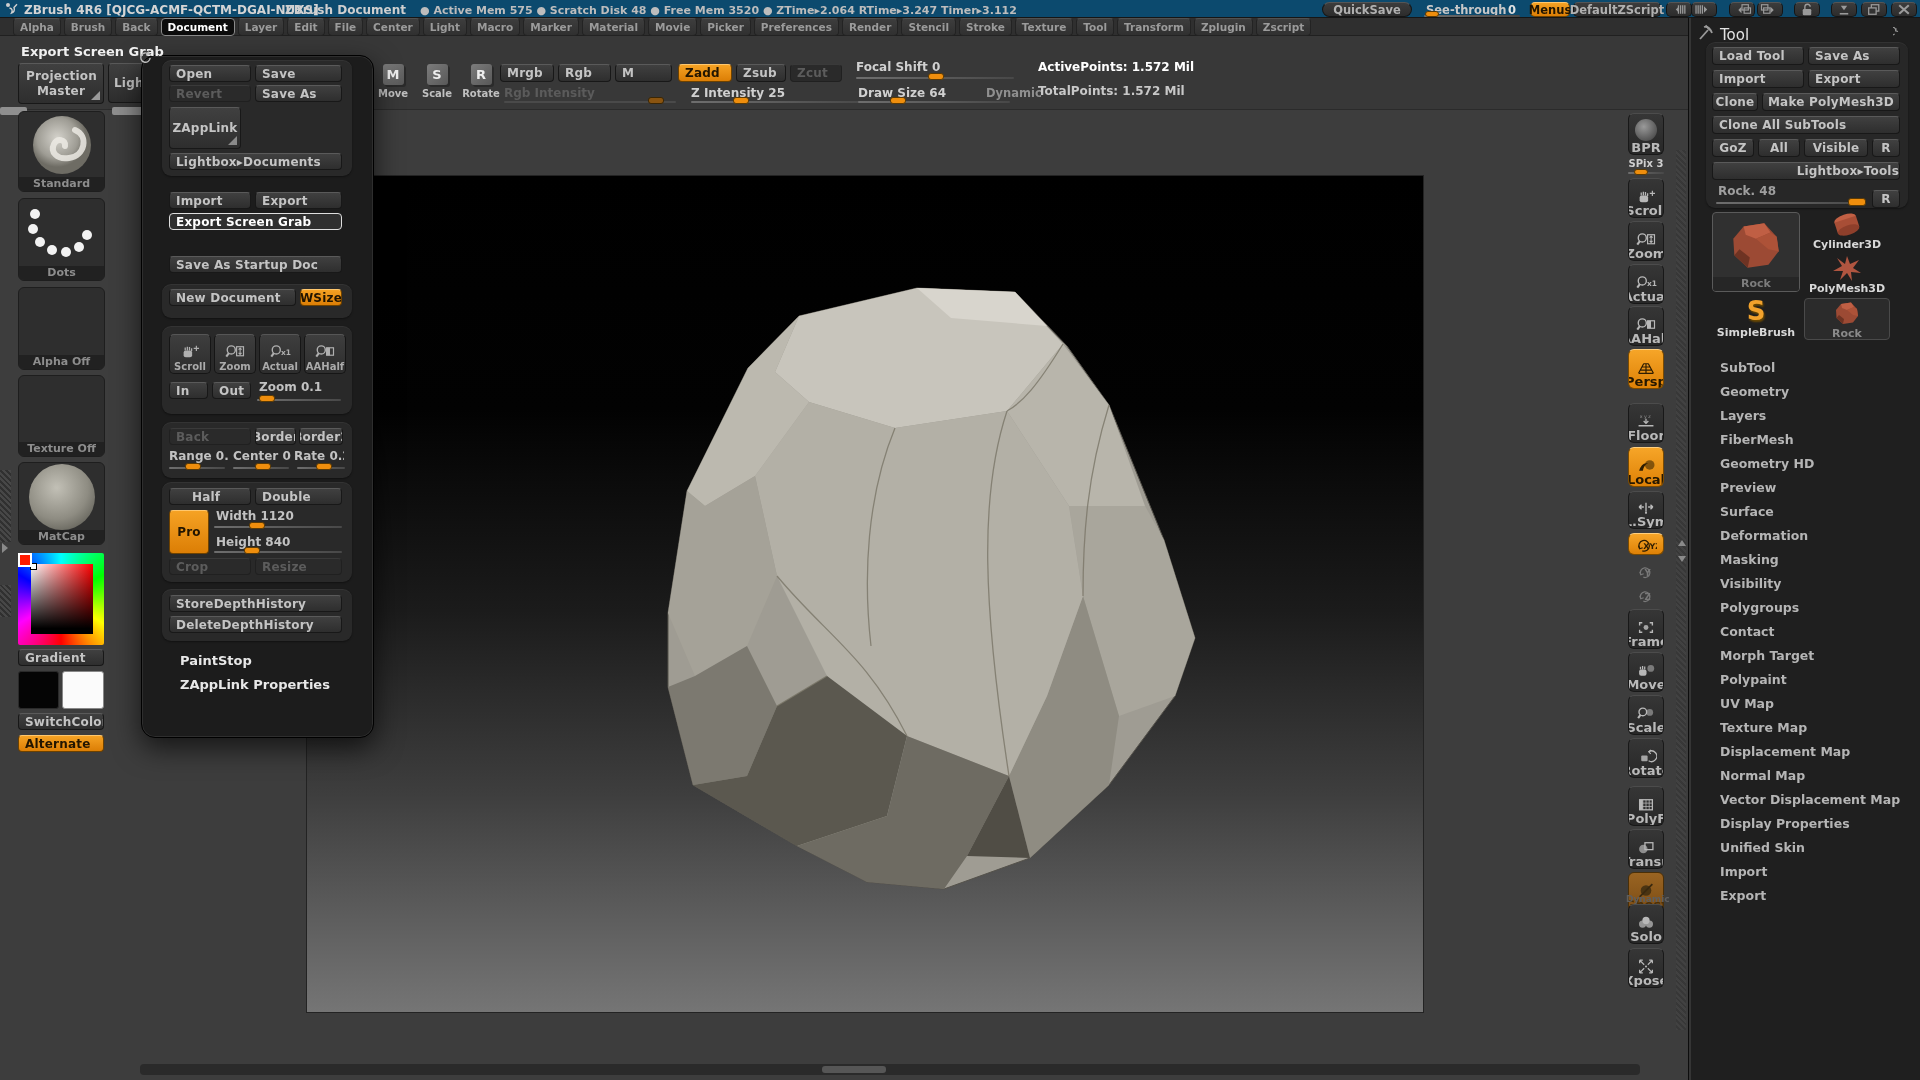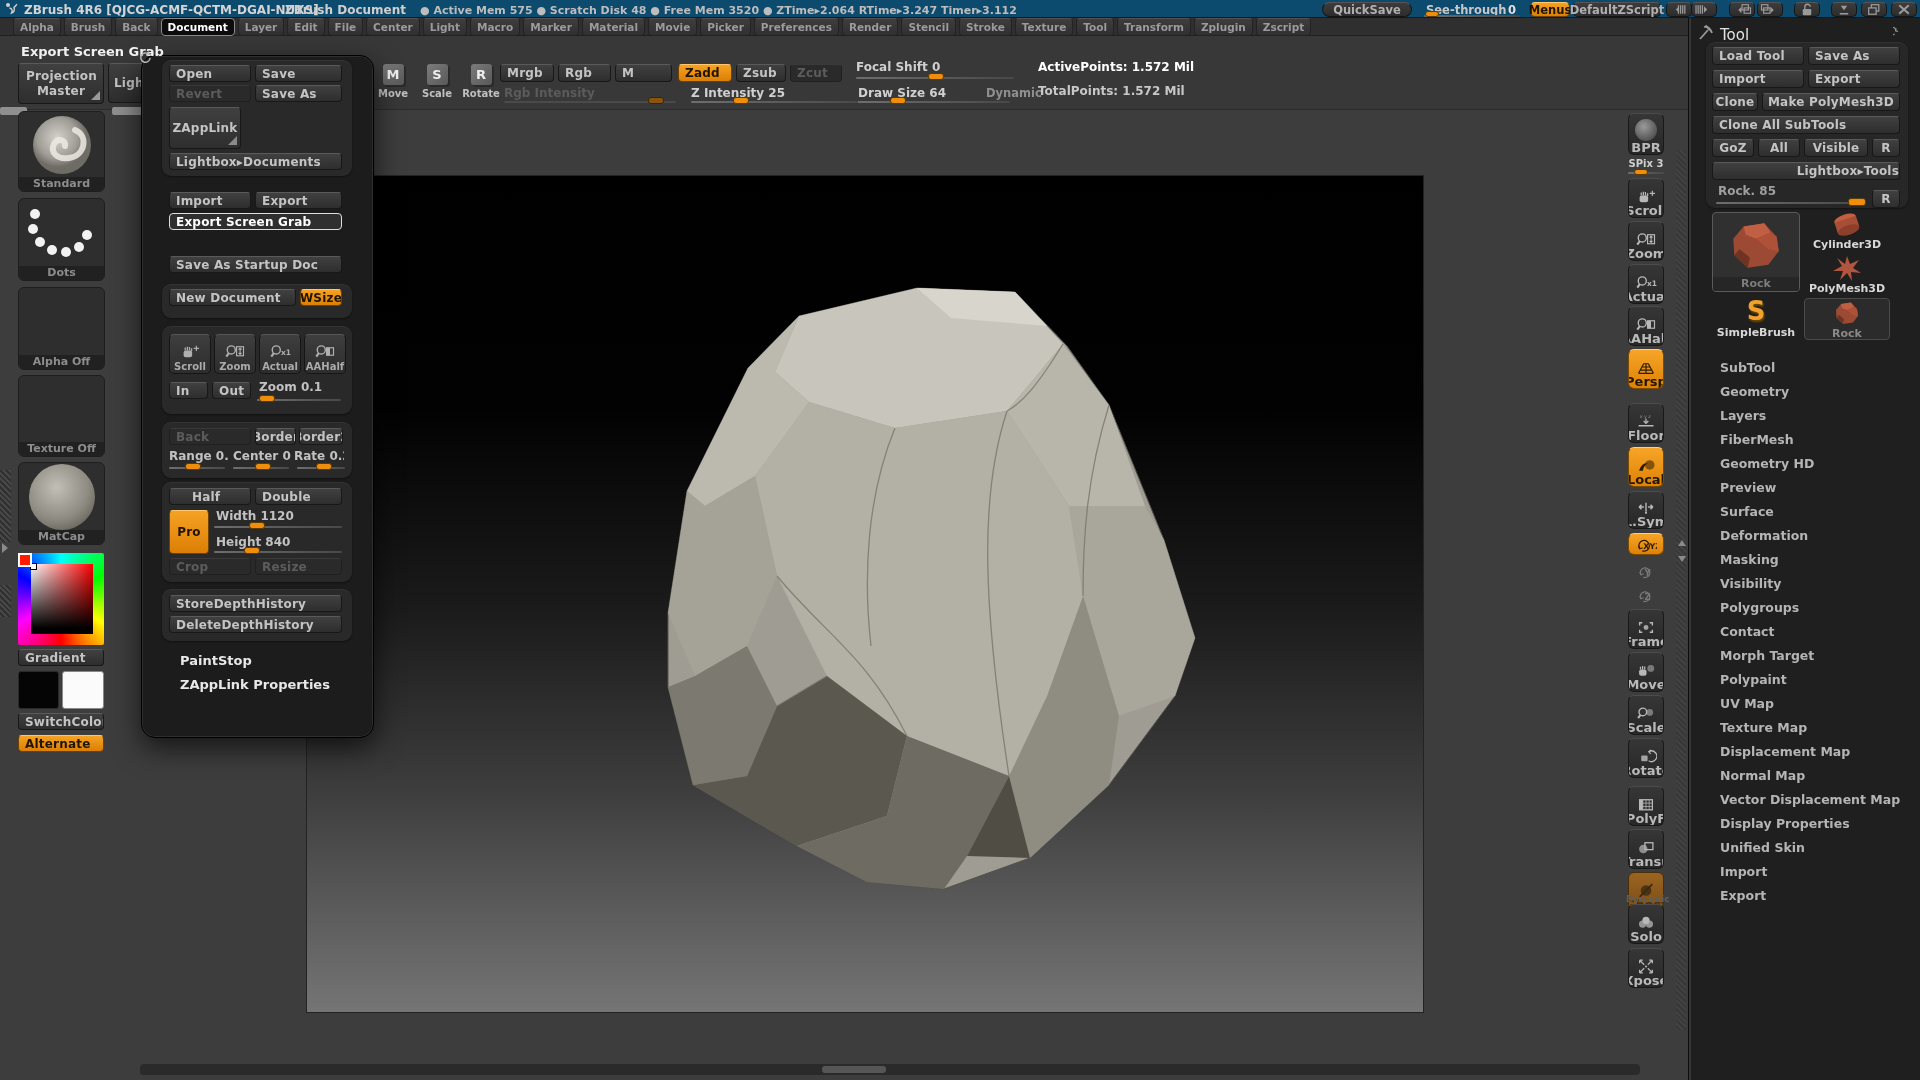--- a/index.html
+++ b/index.html
@@ -588,21 +588,21 @@
   <div class="btn" style="left:1804px;top:139px;width:64px;height:18px;">
       <span>Visible</span>
     </div>
   <div class="btn" style="left:1872px;top:139px;width:28px;height:18px;">
       <span>R</span>
     </div>
   <div class="btn" style="left:1712px;top:162px;width:188px;height:18px;justify-content:flex-end;padding-left:6px;">
       <span>Lightbox▸Tools</span>
     </div>
 
-  <span class="lbl" style="left:1718px;top:184px;color:#9f9f9f;"><span>Rock.</span> <span>85</span></span>
+  <span class="lbl" style="left:1718px;top:184px;color:#9f9f9f;"><span>Rock.</span> <span>48</span></span>
   <div class="track" style="left:1716px;top:202px;width:150px;"></div>
   <div class="handle" style="left:1848px;top:198px;width:18px;height:8px;"></div>
   <div class="btn" style="left:1872px;top:190px;width:28px;height:18px;">
       <span>R</span>
     </div>
 
   <div id="tool-thumbs">
       <div class="abs" style="left: 1712px; top: 212px; width: 88px; height: 80px; background: rgb(48, 48, 48); border: 1px solid rgb(90, 90, 90); border-radius: 4px; overflow: hidden;">
         <div style="display:flex;justify-content:center;padding-top:4px;">
           <svg width="62" height="56" viewBox="0 0 60 52">

